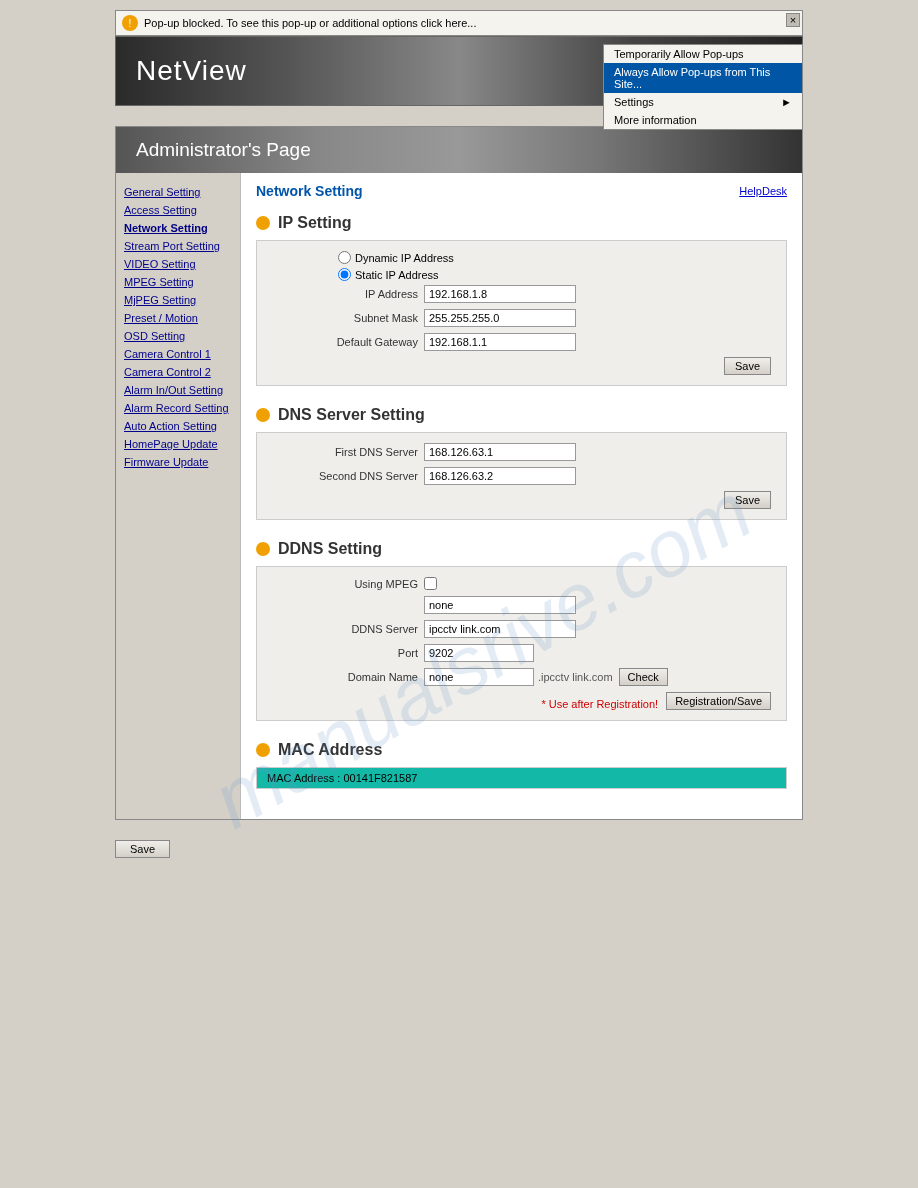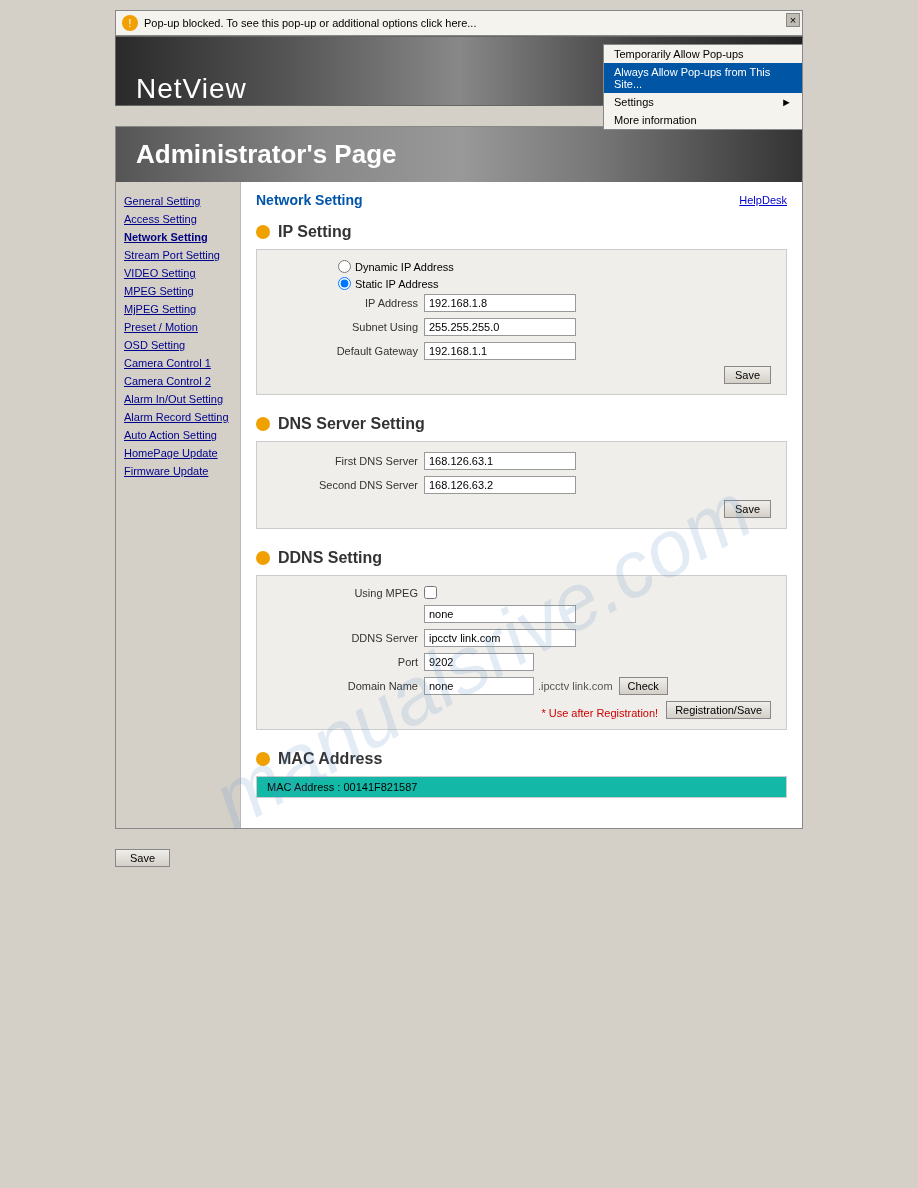--- a/index.html
+++ b/index.html
@@ -79,21 +79,21 @@
       justify-content: space-between;
       align-items: center;
     }
 
     
     .netview-banner {
       margin: 0 115px;
       background: linear-gradient(to right, #2a2a2a, #555, #888, #444, #222);
       height: 70px;
       display: flex;
-      align-items: flex-end;
+      align-items: center;
       padding-left: 20px;
       border: 1px solid #666;
     }
     .netview-title {
       color: white;
       font-size: 28px;
       font-weight: normal;
       font-family: Arial, sans-serif;
       letter-spacing: 1px;
     }
@@ -107,22 +107,22 @@
 
     
     .admin-header {
       background: linear-gradient(to right, #555 0%, #888 30%, #999 50%, #777 70%, #333 100%);
       padding: 12px 20px;
       display: flex;
       align-items: center;
     }
     .admin-header-title {
       color: white;
-      font-size: 26px;
-      font-weight: bold;
+      font-size: 19px;
+      font-weight: normal;
       font-family: Arial, sans-serif;
       text-align: center;
     }
 
     
     .content-wrapper {
       display: flex;
       background: #e8e6e0;
     }
 
@@ -389,21 +389,21 @@
             </div>
             <div class="radio-row">
               <input type="radio" name="ip_type" checked="" style="">
               <span>Static IP Address</span>
             </div>
             <div class="form-row">
               <span class="form-label">IP Address</span>
               <input type="text" class="form-input form-input-md" value="192.168.1.8" style="">
             </div>
             <div class="form-row">
-              <span class="form-label">Subnet Using</span>
+              <span class="form-label">Subnet Mask</span>
               <input type="text" class="form-input form-input-md" value="255.255.255.0" style="">
             </div>
             <div class="form-row">
               <span class="form-label">Default Gateway</span>
               <input type="text" class="form-input form-input-md" value="192.168.1.1" style="">
             </div>
             <div class="btn-row">
               <button class="save-btn">Save</button>
             </div>
           </div>

